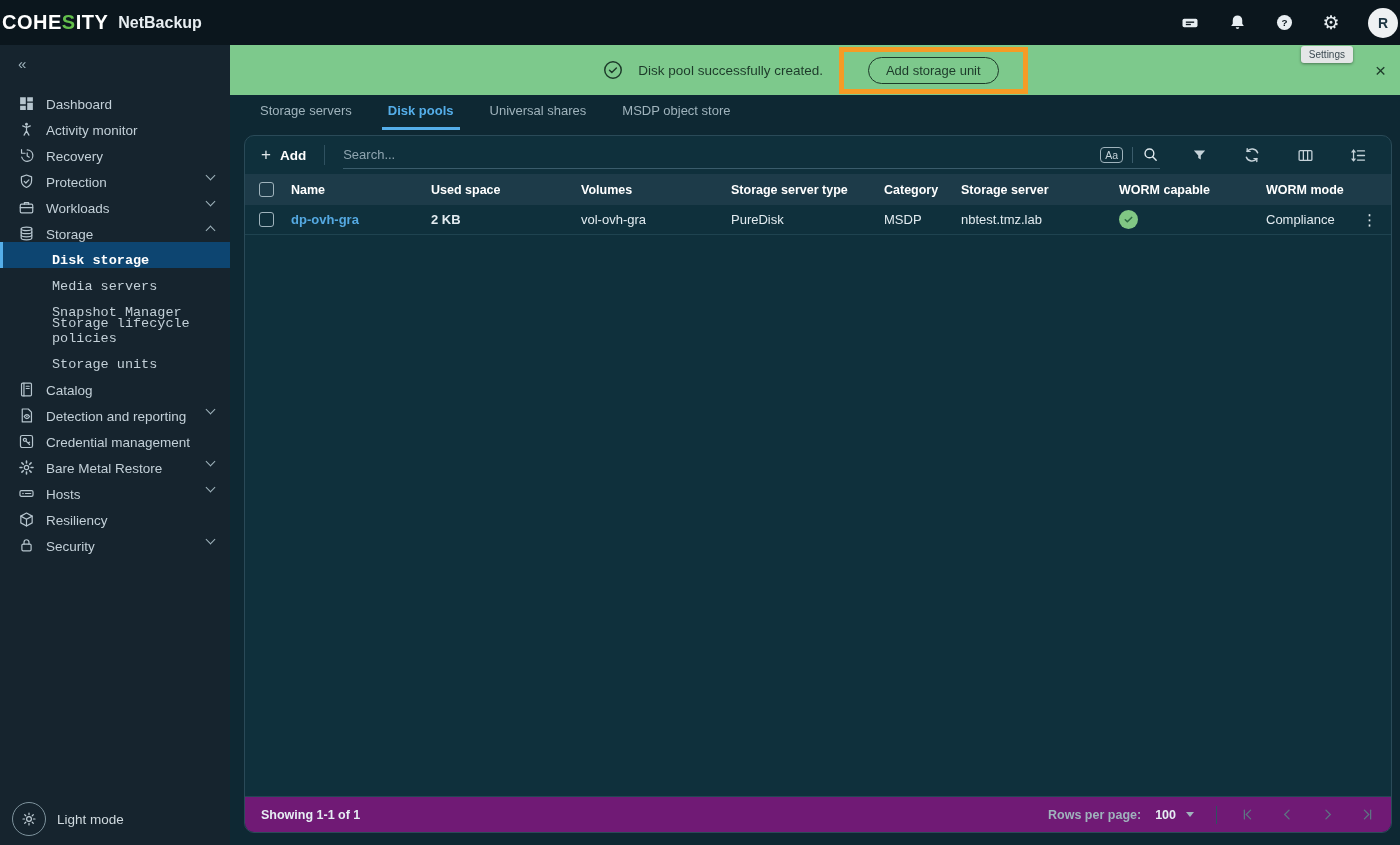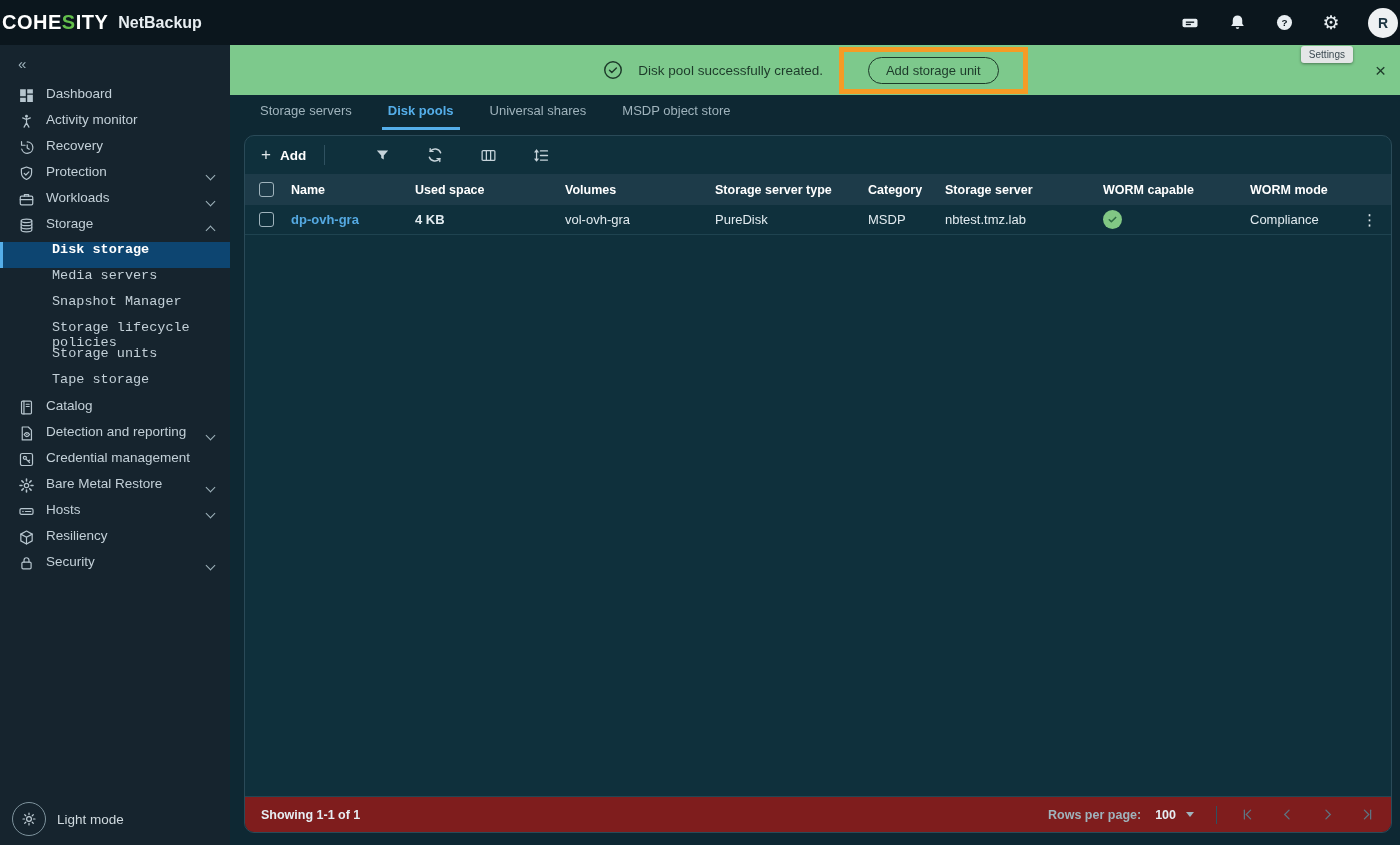--- a/index.html
+++ b/index.html
@@ -15,21 +15,21 @@
   .topbar-icons { margin-left:auto; display:flex; align-items:center; gap:27px; color:#e8eef2; }
   .tb-icon { width:20px; height:20px; display:flex; align-items:center; justify-content:center; cursor:pointer; }
   .gear-glyph { font-size:19px; line-height:1; }
   .avatar { width:30px; height:30px; border-radius:50%; background:#eef1f3; color:#1b3442;
             font-weight:bold; font-size:14px; display:flex; align-items:center; justify-content:center; cursor:pointer; }
 
   
   .sidebar { position:absolute; top:45px; left:0; width:230px; bottom:0; background:#16242e; z-index:20; }
   .collapse-btn { color:#9fb3bc; font-size:15px; padding:10px 0 6px 18px; cursor:pointer; width:40px; }
   .side-list { margin-top:8px; }
-  .side-item { position:relative; height:26px; display:flex; align-items:flex-start; gap:11px;
+  .side-item { position:relative; height:26px; display:flex; align-items:flex-end; gap:11px;
                padding-left:17px; font-size:13.5px; color:#c3d0d8; cursor:pointer; }
   .side-item .s-icon { width:18px; height:18px; display:flex; align-items:center; justify-content:center; color:#b6c5ce; flex:0 0 18px; }
   .side-item.child { padding-left:52px;font-family:Liberation Mono, monospace; }
   .side-item.selected { background:#0d4571; color:#ffffff; font-weight:bold; }
   .side-item.selected::before { content:""; position:absolute; left:0; top:0; bottom:0; width:3px; background:#55aee9; }
   .chev { width:7px; height:7px; border-right:1.6px solid #9fb3bc; border-bottom:1.6px solid #9fb3bc;
           position:absolute; right:16px; }
   .chev.down { transform:rotate(45deg); top:8px; }
   .chev.up { transform:rotate(225deg); top:11px; }
   .lightmode { position:absolute; bottom:9px; left:12px; display:flex; align-items:center; gap:11px; cursor:pointer; }
@@ -78,32 +78,32 @@
   .icon-group { display:flex; align-items:center; gap:35px; margin-left:30px; margin-right:8px; color:#c6d3da; }
   .icon-group .g-icon { width:18px; height:18px; cursor:pointer; display:flex; align-items:center; justify-content:center; }
 
   
   .thead { height:31px; background:#1d3b49; display:flex; align-items:center; padding:0 14px;
            font-size:12.5px; font-weight:bold; color:#ffffff; }
   .trow { height:30px; display:flex; align-items:center; padding:0 14px; font-size:13px;
           color:#e2ebf0; border-bottom:1px solid #1f4350; }
   .c-check { width:32px; display:flex; align-items:center; }
   .checkbox { width:15px; height:15px; border:1.5px solid #9fb3bc; border-radius:3px; cursor:pointer; }
-  .c-name{width:124px;} .c-used{width:150px;} .c-vol{width:150px;} .c-sst{width:153px;}
+  .c-name{width:140px;} .c-used{width:150px;} .c-vol{width:150px;} .c-sst{width:153px;}
   .c-cat{width:77px;} .c-srv{width:158px;} .c-wcap{width:147px;} .c-wmode{flex:1;}
   .c-kebab{width:20px; text-align:right;}
   .name-link { color:#55a9e2; font-weight:bold; text-decoration:none; cursor:pointer; }
   .used-bold { font-weight:bold; }
   .worm-badge { width:19px; height:19px; border-radius:50%; background:#81c784;
                 display:inline-flex; align-items:center; justify-content:center; }
   .kebab { color:#dfe9ee; font-size:15px; cursor:pointer; letter-spacing:0; }
 
   
   .card-footer { position:absolute; left:0; right:0; bottom:0; height:36px; border-top:1px solid #224553;
-                 display:flex; align-items:center; padding:12px 16px; font-size:12.5px; background:#7f1d1d; }
+                 display:flex; align-items:center; padding:12px 16px; font-size:12.5px; background:#701a75; }
   .showing { color:#e6eef3; font-weight:bold; }
   .footer-right { margin-left:auto; display:flex; align-items:center; }
   .rpp-label { color:#9fb3bc; font-weight:bold; }
   .rpp-value { color:#e6eef3; margin-left:14px; font-weight:bold; }
   .rpp-caret { width:0; height:0; border-left:4.5px solid transparent; border-right:4.5px solid transparent;
                border-top:5px solid #9fb3bc; margin-left:10px; cursor:pointer; }
   .f-divider { width:1px; height:18px; background:#2f5160; margin:0 22px; }
   .pager { display:flex; align-items:center; gap:24px; color:#5d7583; }
   .pager .p-icon { width:16px; height:16px; cursor:pointer; display:flex; align-items:center; justify-content:center; }
 
@@ -211,23 +211,20 @@
         <span>Media servers</span>
       </div>
       <div class="side-item child">
         <span>Snapshot Manager</span>
       </div>
       <div class="side-item child">
         <span>Storage lifecycle policies</span>
       </div>
       <div class="side-item child">
         <span>Storage units</span>
-      </div>
-      <div class="side-item child">
-        <span>Tape storage</span>
       </div>
       <div class="side-item">
         <span class="s-icon">
           <svg width="17" height="17" viewBox="0 0 24 24" fill="none" stroke="currentColor" stroke-width="1.7" stroke-linecap="round" stroke-linejoin="round">
             <rect x="5" y="3" width="14" height="18" rx="1.6"></rect>
             <path d="M8.4 3v18M11.6 7.4h4.2M11.6 10.6h4.2"></path>
           </svg>
         </span>
         <span>Catalog</span>
       </div>
@@ -330,20 +327,31 @@
     </div>
 
   <div class="card">
 
     <div class="toolbar">
       <div class="add-btn">
         <span class="plus-glyph">+</span>
         <span>Add</span>
       </div>
       <div class="t-divider"></div>
+      <div class="search-wrap">
+        <input class="search-input" value="" placeholder="Search..." style="">
+        <span class="aa-box">Aa</span>
+        <span class="sw-sep"></span>
+        <span class="g-icon" style="width:18px;height:18px;display:flex;align-items:center;">
+          <svg width="17" height="17" viewBox="0 0 24 24" fill="none" stroke="currentColor" stroke-width="2" stroke-linecap="round">
+              <circle cx="10.5" cy="10.5" r="6.2"></circle>
+              <path d="M15.2 15.2L20 20"></path>
+            </svg>
+        </span>
+      </div>
       <div class="icon-group">
         <span class="g-icon">
           <svg width="17" height="17" viewBox="0 0 24 24">
               <path d="M4 5h16l-6.2 7v5.5l-3.6-2V12z" fill="currentColor"></path>
             </svg>
         </span>
         <span class="g-icon">
           <svg width="18" height="18" viewBox="0 0 24 24" fill="none" stroke="currentColor" stroke-width="2" stroke-linecap="round">
               <path d="M19.5 9A8 8 0 005.6 7.2"></path>
               <path d="M4.5 15a8 8 0 0013.9 1.8"></path>
@@ -377,21 +385,21 @@
         <span class="c-cat">Category</span>
         <span class="c-srv">Storage server</span>
         <span class="c-wcap">WORM capable</span>
         <span class="c-wmode">WORM mode</span>
       </div>
     <div class="trow" id="data-row">
         <span class="c-check">
           <span class="checkbox"></span>
         </span>
         <span class="c-name"><a class="name-link">dp-ovh-gra</a></span>
-        <span class="c-used used-bold">4 KB</span>
+        <span class="c-used used-bold">2 KB</span>
         <span class="c-vol">vol-ovh-gra</span>
         <span class="c-sst">PureDisk</span>
         <span class="c-cat">MSDP</span>
         <span class="c-srv">nbtest.tmz.lab</span>
         <span class="c-wcap"><span class="worm-badge">
             <svg width="11" height="11" viewBox="0 0 24 24" fill="none" stroke="#2e6b43" stroke-width="3.4" stroke-linecap="round" stroke-linejoin="round">
               <path d="M5 12.5l4.5 4.5L19 7.5"></path>
             </svg>
           </span></span>
         <span class="c-wmode">Compliance</span>

